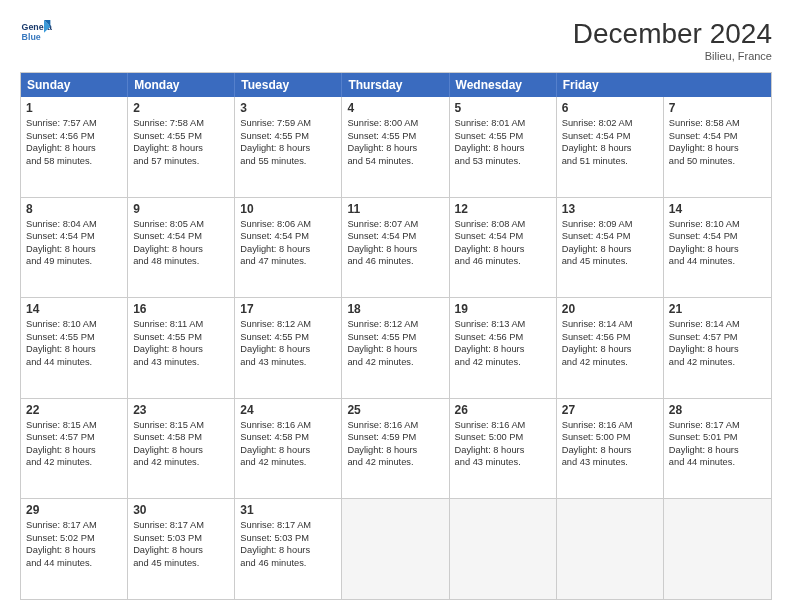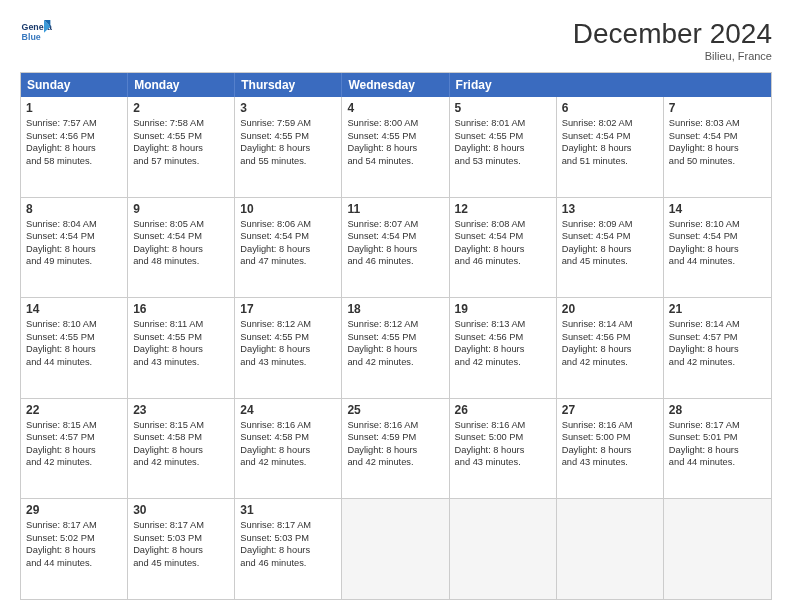--- a/index.html
+++ b/index.html
@@ -117,20 +117,21 @@
     <div class="title-area">
       <div class="month-title">December 2024</div>
       <div class="location">Bilieu, France</div>
     </div>
   </div>
 
   <div class="calendar">
     <div class="cal-header">
     <div class="cal-header-cell">Sunday</div>
         <div class="cal-header-cell">Monday</div>
+        <div class="cal-header-cell">Tuesday</div>
         <div class="cal-header-cell">Thursday</div>
         <div class="cal-header-cell">Wednesday</div>
         <div class="cal-header-cell">Friday</div>
       </div>
     <div class="cal-body">
     <div class="cal-row">
           <div class="cal-cell">
             <span class="day-num">1</span>
             <span class="cell-line">Sunrise: 7:57 AM</span>
             <span class="cell-line">Sunset: 4:56 PM</span>
@@ -167,21 +168,21 @@
           </div>
           <div class="cal-cell">
             <span class="day-num">6</span>
             <span class="cell-line">Sunrise: 8:02 AM</span>
             <span class="cell-line">Sunset: 4:54 PM</span>
             <span class="cell-line">Daylight: 8 hours</span>
             <span class="cell-line">and 51 minutes.</span>
           </div>
           <div class="cal-cell">
             <span class="day-num">7</span>
-            <span class="cell-line">Sunrise: 8:03 AM</span>
+            <span class="cell-line">Sunrise: 8:58 AM</span>
             <span class="cell-line">Sunset: 4:54 PM</span>
             <span class="cell-line">Daylight: 8 hours</span>
             <span class="cell-line">and 50 minutes.</span>
           </div>
         </div>
         <div class="cal-row">
           <div class="cal-cell">
             <span class="day-num">8</span>
             <span class="cell-line">Sunrise: 8:04 AM</span>
             <span class="cell-line">Sunset: 4:54 PM</span>

